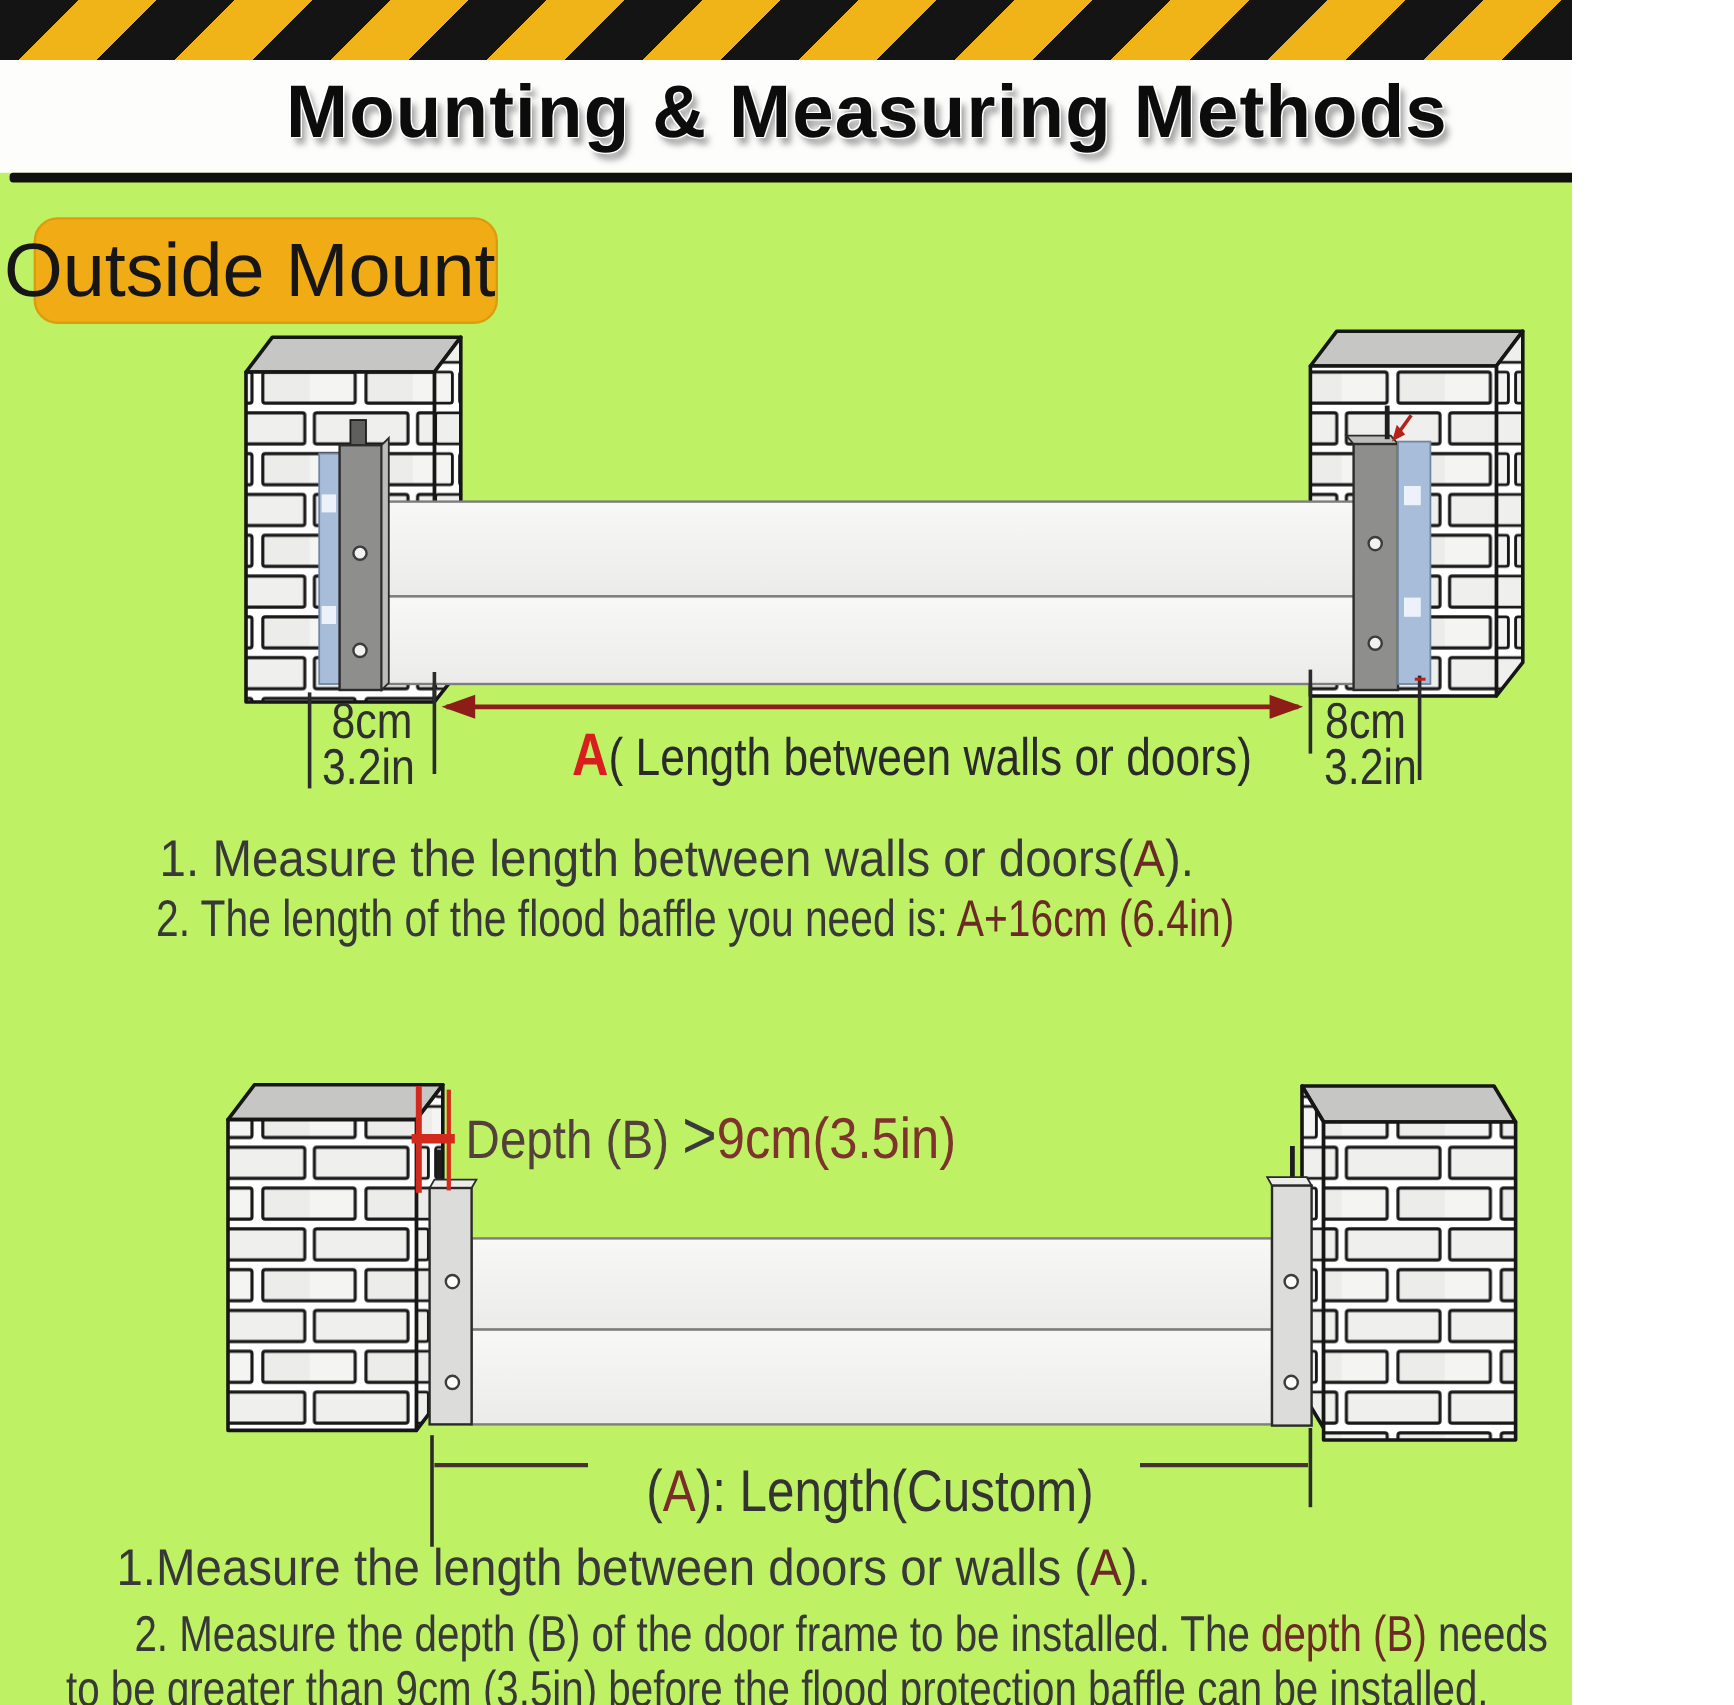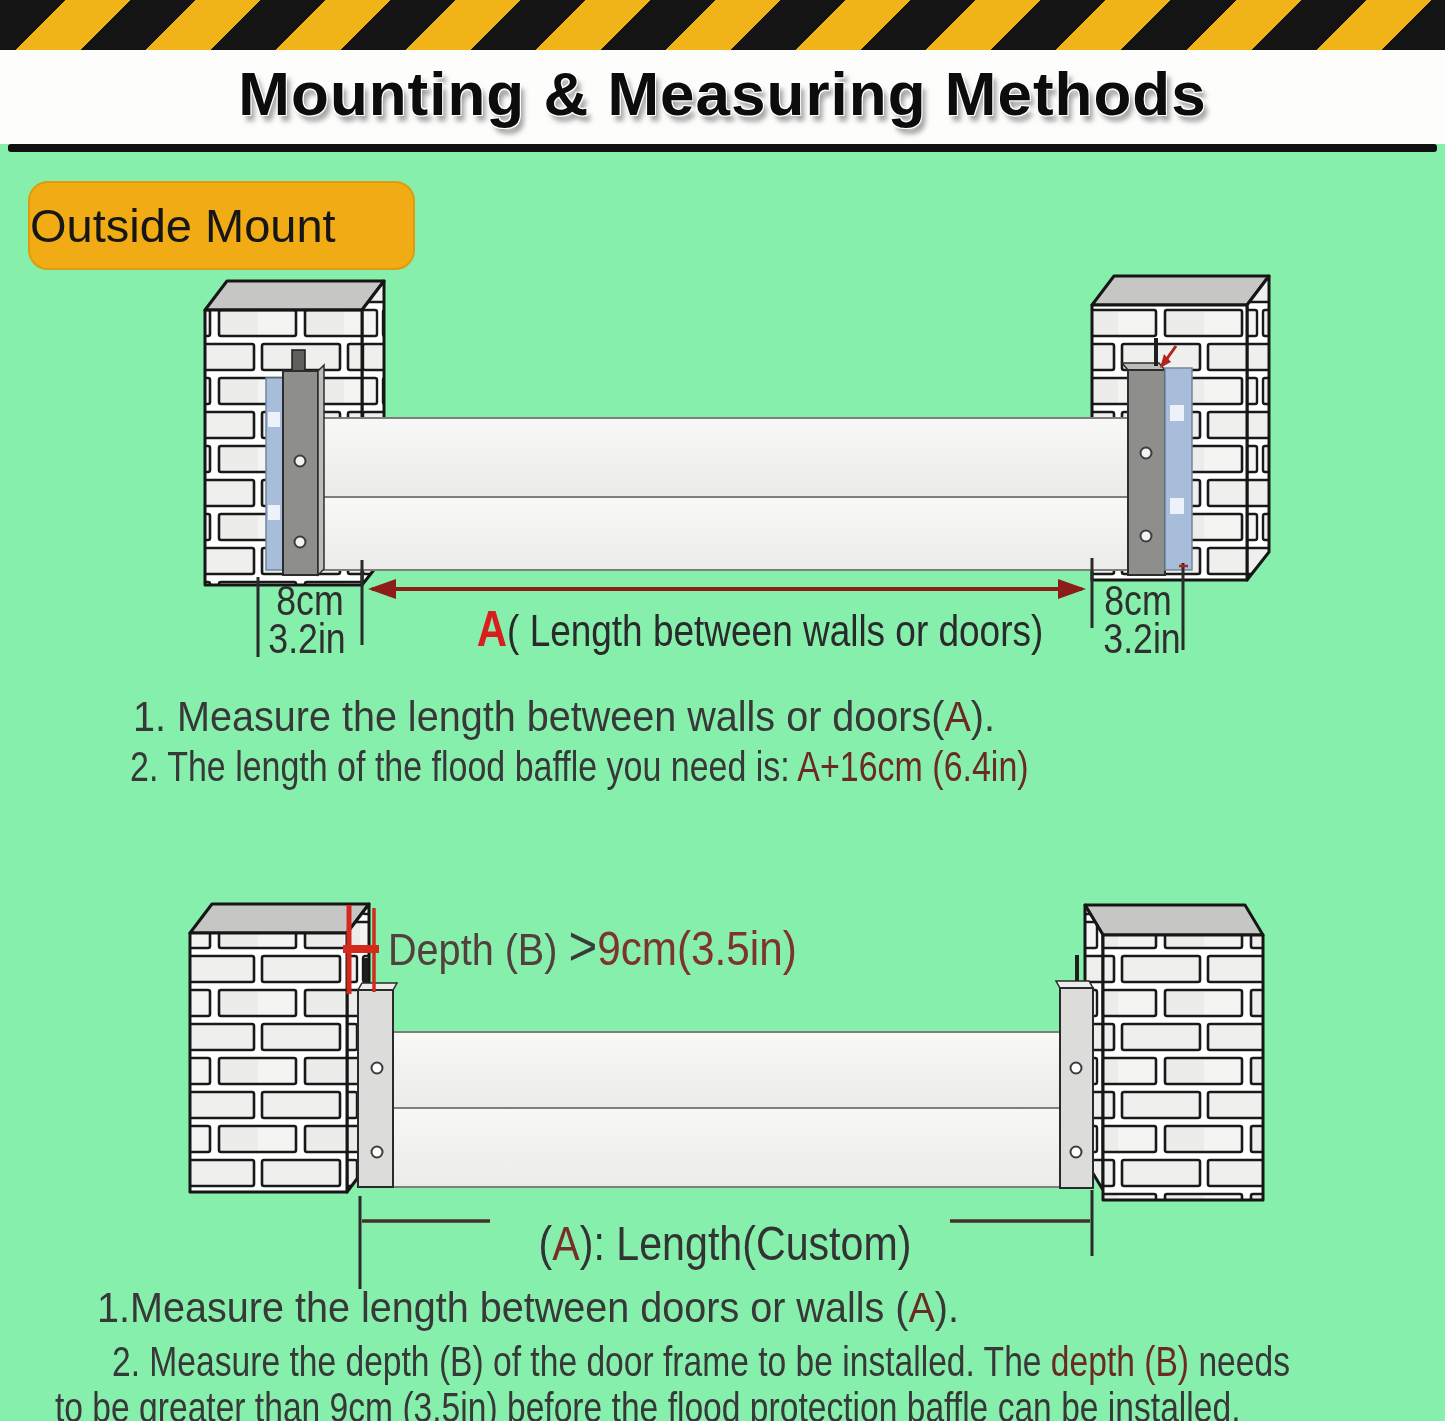--- a/index.html
+++ b/index.html
@@ -1,36 +1,36 @@
 <!DOCTYPE html>
 <html><head>
 <meta charset="utf-8">
 <style>
   html,body{margin:0;padding:0;background:#ffffff;}
   .page{
-    position:relative;width:1445px;height:1421px;overflow:hidden;
-    background:#86efac;font-family:"Liberation Sans", sans-serif;
+    position:relative;width:1310px;height:1421px;overflow:hidden;
+    background:#bef264;font-family:"Liberation Sans", sans-serif;
   }
   
   .tape{
     position:absolute;left:0;top:0;width:1445px;height:50px;
     background:repeating-linear-gradient(135deg,#141414 0 46px,#f0b418 46px 92px);
   }
   .title-band{position:absolute;left:0;top:50px;width:1445px;height:94px;background:#fdfdfc;}
   .page-title{
     position:absolute;left:0;top:58px;width:1445px;text-align:center;
     font-size:62px;font-weight:bold;letter-spacing:1px;color:#0c0c0c;white-space:nowrap;
     text-shadow:-1px -1px 0 #ffffff,1px -1px 0 #ffffff,-1px 1px 0 #ffffff,1px 1px 0 #ffffff,4px 6px 5px rgba(110,110,110,.65);
   }
   .header-rule{position:absolute;left:8px;top:144px;width:1429px;height:8px;background:#101010;border-radius:3px;}
   
   .badge{
     position:absolute;background:#f0ab15;border:2px solid #dd9c10;border-radius:20px;
-    display:flex;align-items:center;justify-content:flex-start;
-    font-size:47px;color:#161616;white-space:nowrap;
+    display:flex;align-items:center;justify-content:flex-end;
+    font-size:63px;color:#161616;white-space:nowrap;
   }
   .badge-outside{left:28px;top:181px;width:383px;height:85px;}
   .badge-inside{left:25px;top:806px;width:386px;height:89px;}
   
   .art{position:absolute;left:0;top:0;width:1445px;height:1421px;}
   
   .txt{position:absolute;white-space:nowrap;color:#383838;line-height:1.12;}
   .center{text-align:center;}
   .sx92{transform:scaleX(.92);transform-origin:left top;}
   .sx88{transform:scaleX(.88);transform-origin:left top;}

